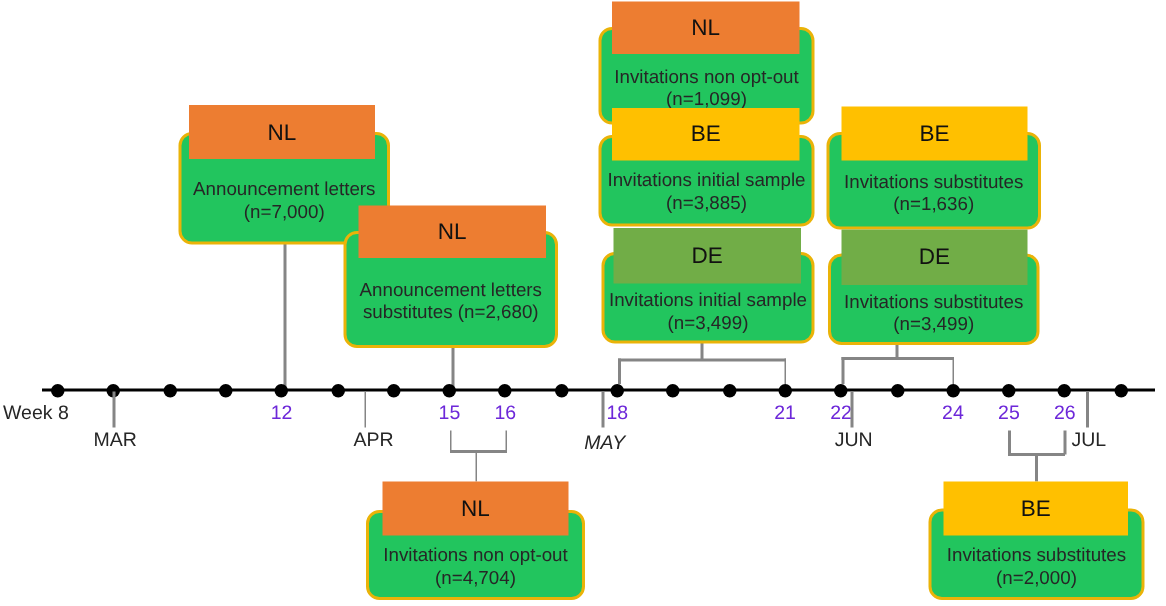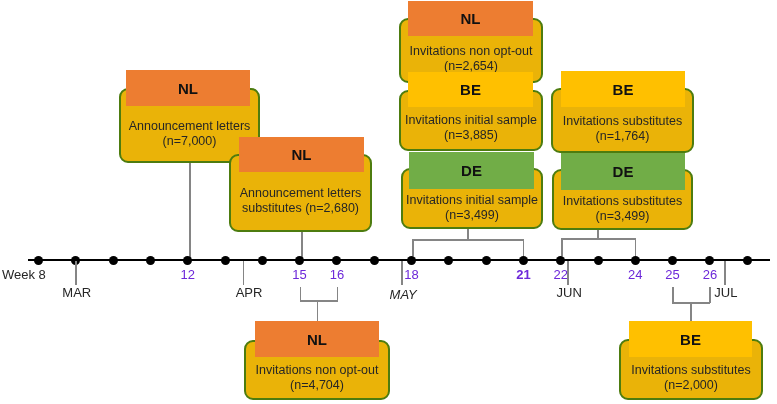--- a/index.html
+++ b/index.html
@@ -1,31 +1,31 @@
 <!DOCTYPE html>
 <html><head>
 <meta charset="utf-8">
 <style>
   html,body{margin:0;padding:0;background:#fff;}
   #canvas{
     position:relative;width:777px;height:404px;background:#fff;overflow:hidden;
     font-family:"Liberation Sans",sans-serif;color:#1a1a1a;
   }
   .wbox{
-    position:absolute;background:#eab308;border:2px solid #4d7c0f;border-radius:9px;
+    position:absolute;background:#22c55e;border:2px solid #eab308;border-radius:9px;
     box-sizing:border-box;
   }
   .btext{
     position:absolute;left:1px;right:1px;bottom:2px;
     display:flex;flex-direction:column;align-items:center;justify-content:center;
     font-size:12.5px;line-height:15px;text-align:center;color:#262626;
   }
   .bar{
     position:absolute;display:flex;align-items:center;justify-content:center;
-    font-weight:bold;font-size:15px;color:#111;box-sizing:border-box;
+    font-weight:normal;font-size:15px;color:#111;box-sizing:border-box;
   }
   .gline{position:absolute;background:#858585;}
   .axis-line{position:absolute;background:#000;}
   .dot{position:absolute;width:9px;height:9px;border-radius:50%;background:#000;}
   .wklabel{position:absolute;font-size:13px;color:#6d28d9;transform:translateX(-50%);white-space:nowrap;}
   .molabel{position:absolute;font-size:13px;color:#262626;transform:translateX(-50%);white-space:nowrap;}
   .startlabel{position:absolute;font-size:13px;color:#262626;white-space:nowrap;}
 </style>
 </head>
 <body>
@@ -68,21 +68,21 @@
       <div class="dot" style="left: 295.1px; top: 255.5px;"></div>
       <div class="wklabel" style="left: 299.6px; top: 267px;">15</div>
       <div class="dot" style="left: 332.4px; top: 255.5px;"></div>
       <div class="wklabel" style="left: 336.9px; top: 267px; text-align: right;">16</div>
       <div class="dot" style="left: 369.7px; top: 255.5px;"></div>
       <div class="dot" style="left: 407px; top: 255.5px;"></div>
       <div class="wklabel" style="left: 411.5px; top: 267px;">18</div>
       <div class="dot" style="left: 444.3px; top: 255.5px;"></div>
       <div class="dot" style="left: 481.6px; top: 255.5px;"></div>
       <div class="dot" style="left: 518.9px; top: 255.5px;"></div>
-      <div class="wklabel" style="left: 523.4px; top: 267px; font-weight: bold;">21</div>
+      <div class="wklabel" style="left: 523.4px; top: 267px;">21</div>
       <div class="dot" style="left: 556.2px; top: 255.5px;"></div>
       <div class="wklabel" style="left: 560.7px; top: 267px;">22</div>
       <div class="dot" style="left: 593.5px; top: 255.5px;"></div>
       <div class="dot" style="left: 630.8px; top: 255.5px;"></div>
       <div class="wklabel" style="left: 635.3px; top: 267px;">24</div>
       <div class="dot" style="left: 668.1px; top: 255.5px;"></div>
       <div class="wklabel" style="left: 672.6px; top: 267px;">25</div>
       <div class="dot" style="left: 705.4px; top: 255.5px;"></div>
       <div class="wklabel" style="left: 709.9px; top: 267px;">26</div>
       <div class="dot" style="left: 742.7px; top: 255.5px;"></div>
@@ -115,21 +115,21 @@
       <span>substitutes (n=2,680)</span>
     </div>
   </div>
   <div class="bar" style="left: 239px; top: 137px; width: 125px; height: 35px; background: rgb(237, 125, 49);">
     <span>NL</span>
   </div>
 
   <div class="wbox" style="left:399px;top:18px;width:144px;height:65px;">
     <div class="btext" style="top:18px;">
       <span>Invitations non opt-out</span>
-      <span>(n=2,654)</span>
+      <span>(n=1,099)</span>
     </div>
   </div>
   <div class="bar" style="left: 408px; top: 1px; width: 125px; height: 35px; background: rgb(237, 125, 49);">
     <span>NL</span>
   </div>
 
   <div class="wbox" style="left:399px;top:90px;width:144px;height:61px;">
     <div class="btext" style="top:17px;">
       <span>Invitations initial sample</span>
       <span>(n=3,885)</span>
@@ -145,21 +145,21 @@
       <span>(n=3,499)</span>
     </div>
   </div>
   <div class="bar" style="left: 409px; top: 152px; width: 125px; height: 37px; background: rgb(113, 173, 71);">
     <span>DE</span>
   </div>
 
   <div class="wbox" style="left:551px;top:88px;width:143px;height:65px;">
     <div class="btext" style="top:19px;">
       <span>Invitations substitutes</span>
-      <span>(n=1,764)</span>
+      <span>(n=1,636)</span>
     </div>
   </div>
   <div class="bar" style="left: 561px; top: 71px; width: 124px; height: 36px; background: rgb(255, 192, 0);">
     <span>BE</span>
   </div>
 
   <div class="wbox" style="left:552px;top:169px;width:141px;height:61px;">
     <div class="btext" style="top:21px;">
       <span>Invitations substitutes</span>
       <span>(n=3,499)</span>

